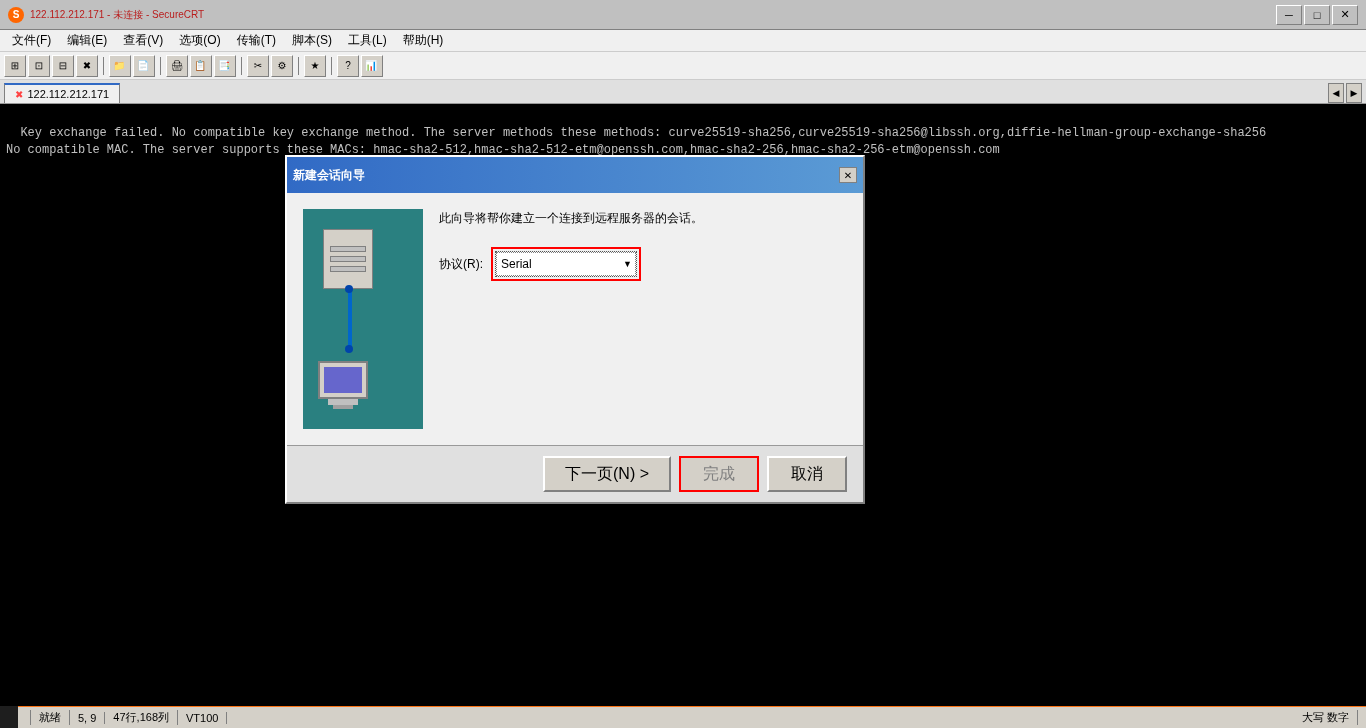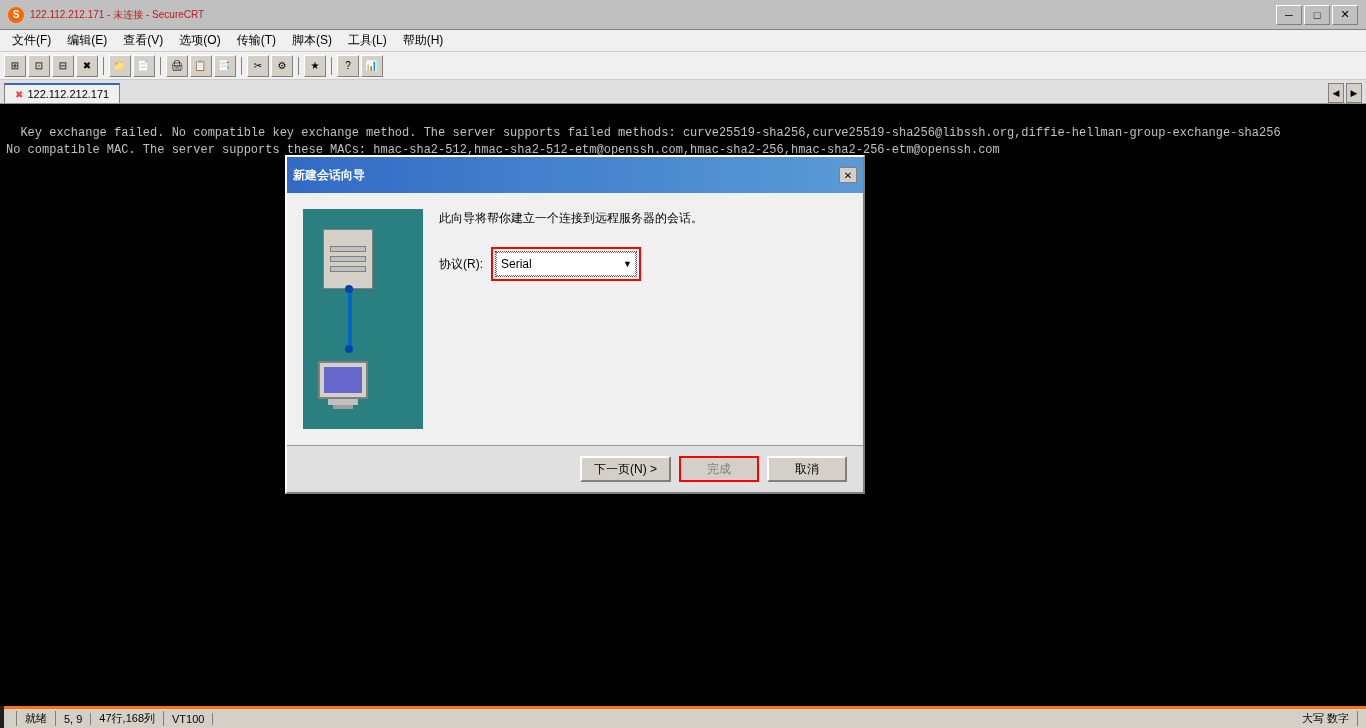--- a/index.html
+++ b/index.html
@@ -148,25 +148,25 @@
       overflow: hidden;
       position: relative;
       white-space: pre;
       line-height: 1.4;
     }
 
     
     .status-bar {
       position: absolute;
       bottom: 0;
-      left: 4px;
+      left: 18px;
       right: 0;
       height: 22px;
       background: #d4d0c8;
-      border-top: 3px solid #f97316;
+      border-top: 1px solid #f97316;
       display: flex;
       align-items: center;
       padding: 0 8px;
       font-size: 11px;
       color: #000;
     }
     .status-section {
       padding: 0 8px;
       border-right: 1px solid #808080;
     }
@@ -302,28 +302,28 @@
     .dialog-footer {
       background: #e0e0e0;
       border-top: 1px solid #999;
       padding: 10px 16px;
       display: flex;
       justify-content: flex-end;
       gap: 8px;
     }
     .dialog-btn {
       min-width: 80px;
-      height: 26px;
+      height: 36px;
       background: #d4d0c8;
       border: 2px solid #808080;
       border-top: 2px solid #fff;
       border-left: 2px solid #fff;
-      font-size: 12px;
-      cursor: pointer;
-      padding: 0 12px;
+      font-size: 16px;
+      cursor: pointer;
+      padding: 0 20px;
       color: #000;
     }
     .dialog-btn.primary {
       color: #000;
     }
     .dialog-btn.highlighted {
       border: 2px solid #ff0000;
       background: #d4d0c8;
     }
     .dialog-btn:disabled, .dialog-btn.disabled {
@@ -455,21 +455,21 @@
     <span class="tab-icon">✖</span>
     <span>122.112.212.171</span>
   </div>
   <div style="margin-left:auto; display:flex; gap:2px;">
     <button class="tab-nav-btn">◀</button>
     <button class="tab-nav-btn">▶</button>
   </div>
 </div>
 
 <div class="terminal" style="height: 602px;">
-  <span>Key exchange failed. No compatible key exchange method. The server supports failed methods: curve25519-sha256,curve25519-sha256@libssh.org,diffie-hellman-group-exchange-sha256</span>
+  <span>Key exchange failed. No compatible key exchange method. The server methods these methods: curve25519-sha256,curve25519-sha256@libssh.org,diffie-hellman-group-exchange-sha256</span>
 <span>No compatible MAC. The server supports these MACs: hmac-sha2-512,hmac-sha2-512-etm@openssh.com,hmac-sha2-256,hmac-sha2-256-etm@openssh.com</span>
 </div>
 
 <div class="status-bar">
   <span class="status-section">就绪</span>
   <span class="status-section">5, 9</span>
   <span class="status-section">47行,168列</span>
   <span class="status-section">VT100</span>
   <span style="margin-left:auto;" class="status-section">大写 数字</span>
 </div>

